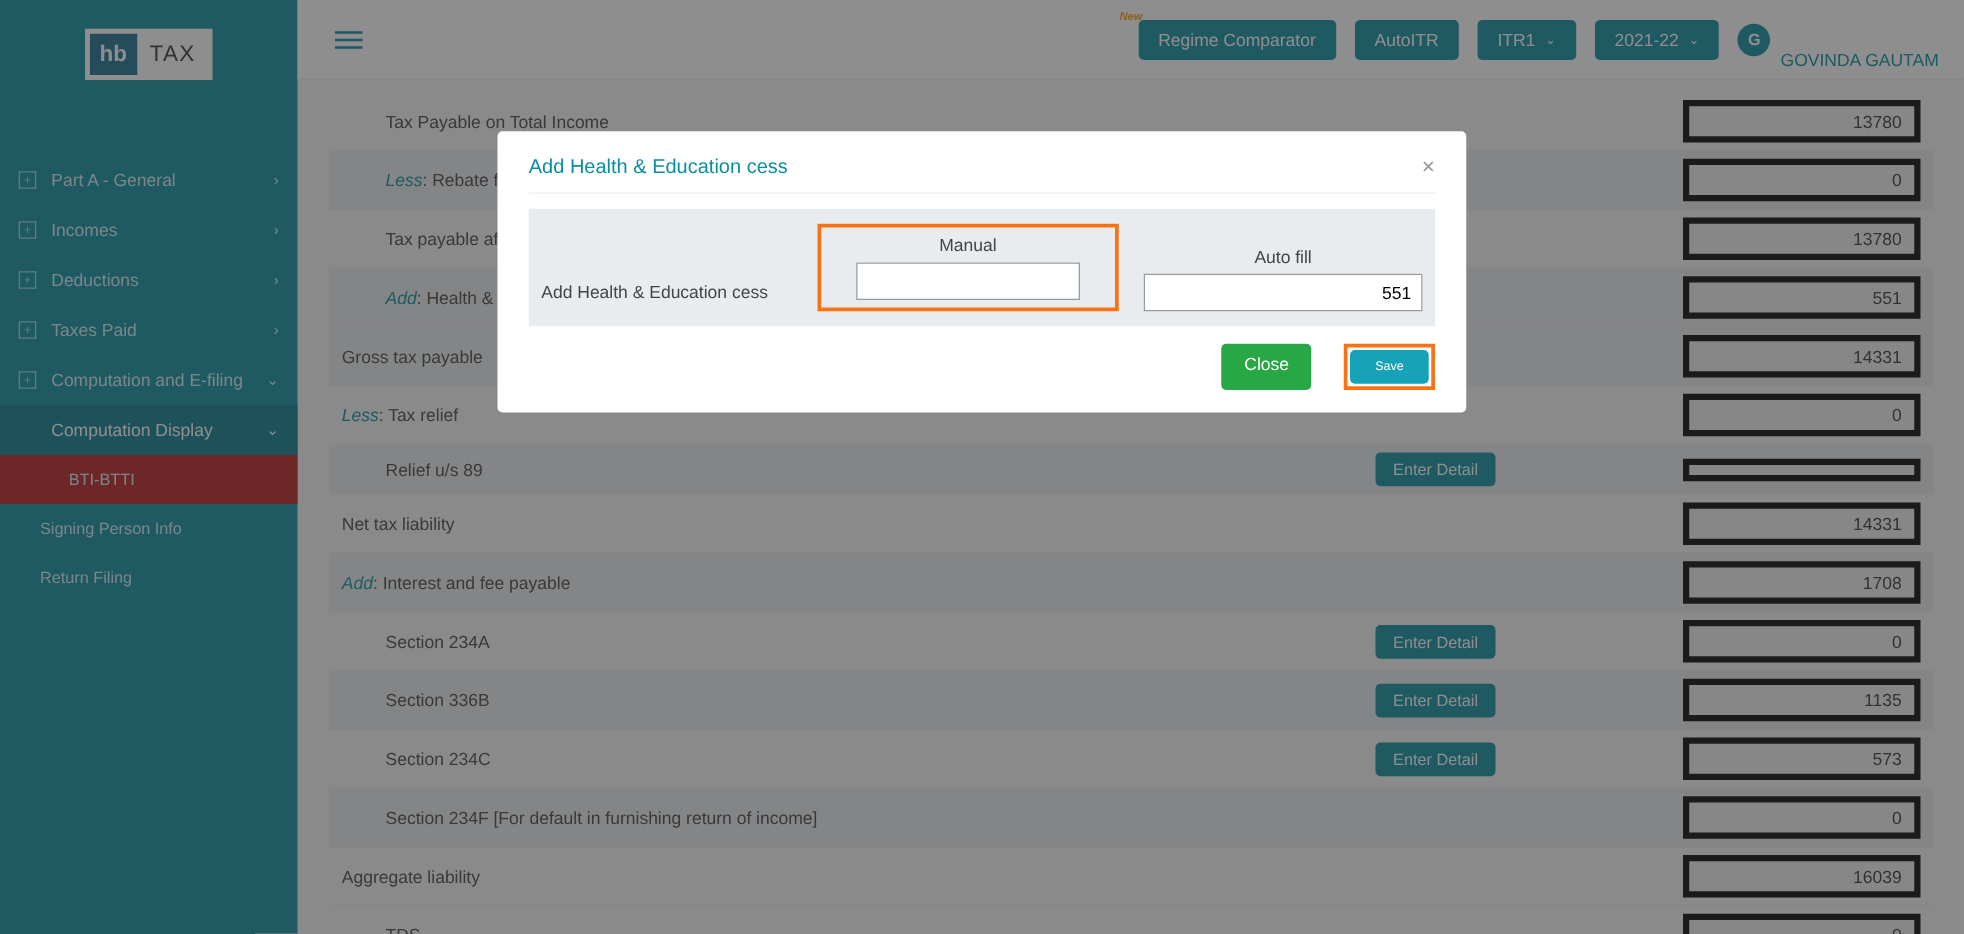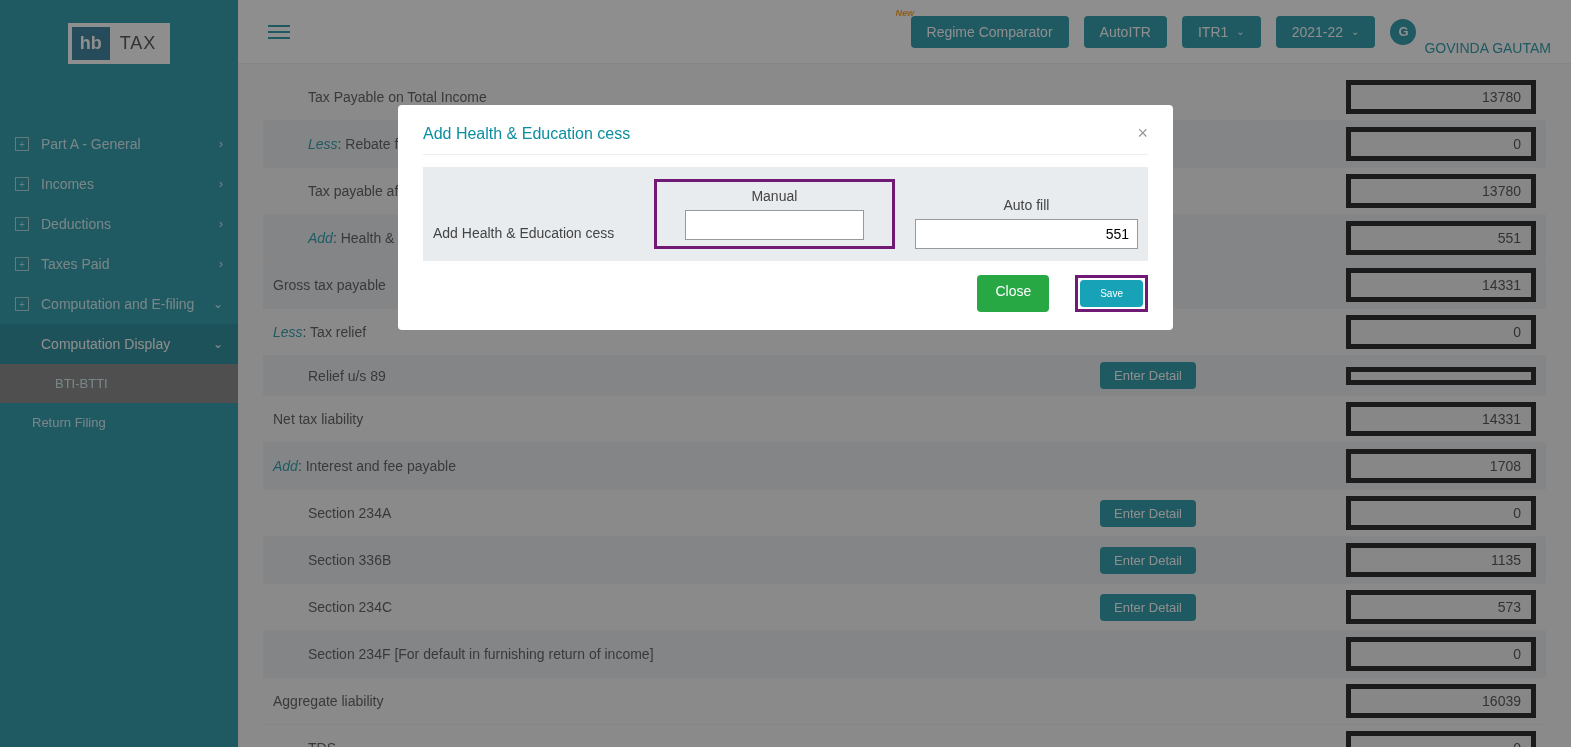--- a/index.html
+++ b/index.html
@@ -9,21 +9,21 @@
     .logo-area { height: 64px; display: flex; align-items: flex-end; justify-content: center; }
     .logo-box { background: #fff; padding: 4px; display: flex; align-items: center; }
     .logo-hb { background: #1a6b8c; color: #fff; padding: 6px 8px; font-weight: bold; font-size: 18px; }
     .logo-tax { background: #fff; color: #333; padding: 6px 10px; font-size: 18px; font-weight: 500; letter-spacing: 1px; }
     
     .nav-item { display: flex; align-items: center; padding: 12px 15px; font-size: 14px; color: #d0eef3; cursor: pointer; position: relative; }
     .nav-plus { width: 14px; height: 14px; border: 1px solid #a0d5dd; margin-right: 12px; display: flex; align-items: center; justify-content: center; font-size: 10px; color: #a0d5dd; }
     .nav-chevron { margin-left: auto; font-size: 12px; }
     .nav-item.active { background: #087a8c; color: #fff; }
     .nav-sub { padding-left: 55px; font-size: 13px; color: #d0eef3; padding-top: 12px; padding-bottom: 12px; }
-    .nav-sub.highlighted { background: #737373; }
+    .nav-sub.highlighted { background: #b91c1c; }
     
     .main { flex: 1; display: flex; flex-direction: column; }
     .topbar { height: 64px; background: #fff; display: flex; align-items: center; padding: 0 20px 0 30px; border-bottom: 1px solid #eee; }
     .hamburger { display: flex; flex-direction: column; gap: 4px; cursor: pointer; }
     .hamburger span { width: 22px; height: 2px; background: #0a8a9e; }
     .topbar-right { margin-left: auto; display: flex; align-items: center; gap: 15px; }
     .new-badge { position: absolute; top: -8px; left: -15px; color: #ff9800; font-size: 9px; font-style: italic; font-weight: bold; }
     .top-btn { background: #0a8a9e; color: #fff; padding: 8px 16px; border-radius: 4px; font-size: 14px; cursor: pointer; position: relative; display: flex; align-items: center; gap: 8px; }
     .dropdown-arrow { font-size: 10px; }
     .user-area { display: flex; align-items: center; gap: 8px; }
@@ -48,21 +48,21 @@
     .modal-body { background: #e9ecef; padding: 12px 10px; margin-top: 12px; display: flex; align-items: flex-end; gap: 20px; }
     .modal-label { flex: 0.9; font-size: 14px; color: #444; padding-bottom: 8px; }
     .modal-col { flex: 1; }
     .col-head { text-align: center; font-size: 14px; color: #444; margin-bottom: 6px; }
     .modal-input { width: 100%; border: 1px solid #999; padding: 6px 8px; font-size: 14px; text-align: right; background: #fff; }
     .modal-input.readonly { }
     .modal-footer { display: flex; justify-content: flex-end; gap: 26px; margin-top: 14px; }
     .btn-close { background: #28a745; color: #fff; padding: 8px 18px; border-radius: 4px; font-size: 14px; cursor: pointer; }
     .btn-save { background: #17a2b8; color: #fff; padding: 8px 20px; border-radius: 4px; font-size: 10px; cursor: pointer; }
     
-    .highlight-red { border: 3px solid #701a75; padding: 2px; }
+    .highlight-red { border: 3px solid #f97316; padding: 2px; }
   </style>
 </head>
 <body>
 
 <div class="sidebar">
   <div class="logo-area">
     <div class="logo-box">
       <span class="logo-hb">hb</span>
       <span class="logo-tax">TAX</span>
     </div>
@@ -93,20 +93,23 @@
     <span>Computation and E-filing</span>
     <span class="nav-chevron">⌄</span>
   </div>
   <div class="nav-item active">
     <span style="width:26px"></span>
     <span>Computation Display</span>
     <span class="nav-chevron">⌄</span>
   </div>
   <div class="nav-sub highlighted">
     <span>BTI-BTTI</span>
+  </div>
+  <div class="nav-sub" style="padding-left:32px">
+    <span>Signing Person Info</span>
   </div>
   <div class="nav-sub" style="padding-left:32px">
     <span>Return Filing</span>
   </div>
 </div>
 
 <div class="main">
   <div class="topbar">
     <div class="hamburger">
       <span></span>

